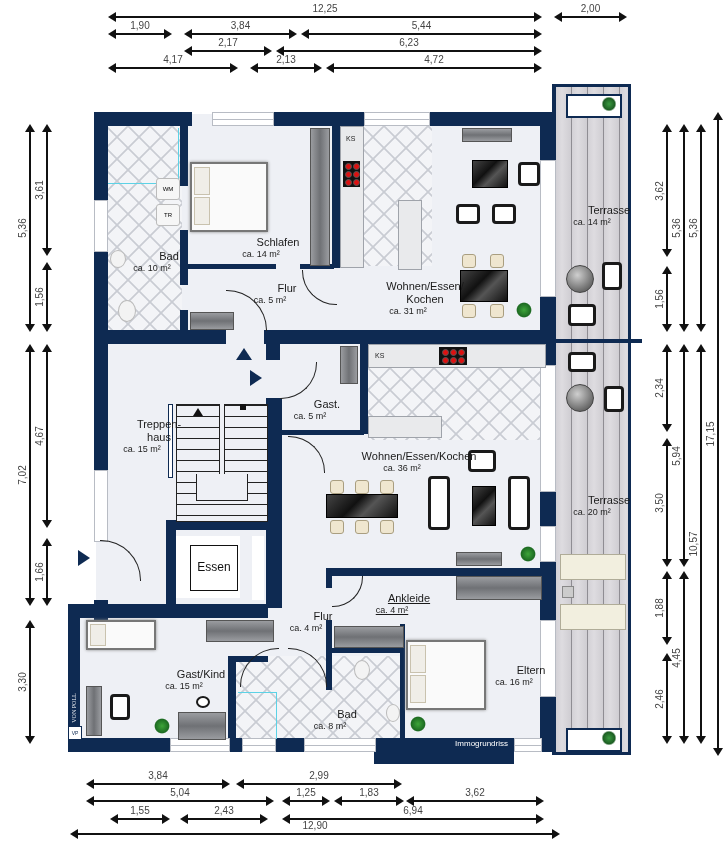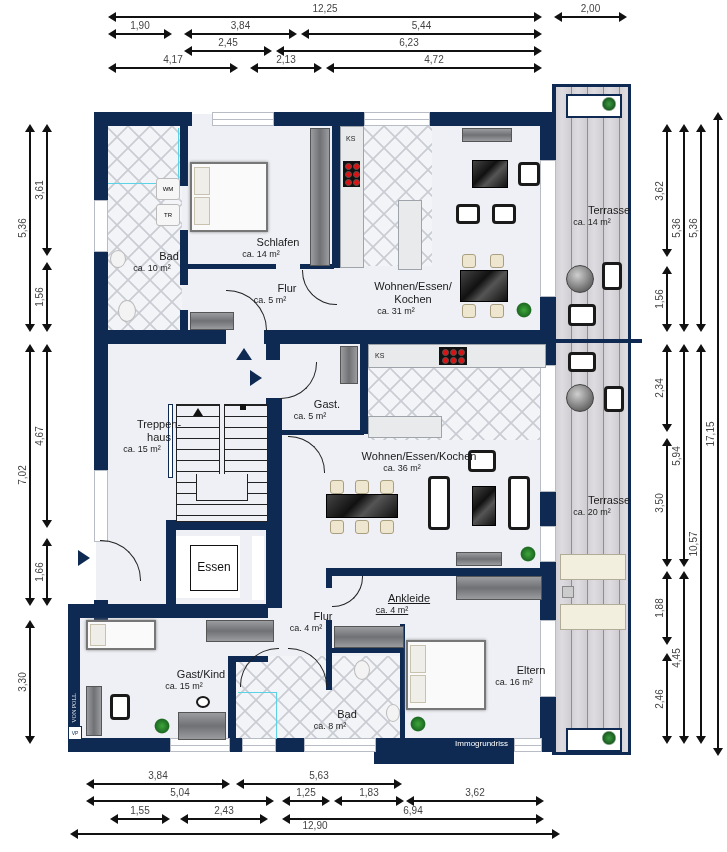--- a/index.html
+++ b/index.html
@@ -59,39 +59,39 @@
     <div class="dimh" style="left:110px;top:33px;width:60px;">
       <span>1,90</span>
     </div>
     <div class="dimh" style="left:186px;top:33px;width:109px;">
       <span>3,84</span>
     </div>
     <div class="dimh" style="left:303px;top:33px;width:237px;">
       <span>5,44</span>
     </div>
     <div class="dimh" style="left:186px;top:50px;width:84px;">
-      <span>2,45</span>
+      <span>2,17</span>
     </div>
     <div class="dimh" style="left:278px;top:50px;width:262px;">
       <span>6,23</span>
     </div>
     <div class="dimh" style="left:110px;top:67px;width:126px;">
       <span>4,17</span>
     </div>
     <div class="dimh" style="left:252px;top:67px;width:68px;">
       <span>2,13</span>
     </div>
     <div class="dimh" style="left:328px;top:67px;width:212px;">
       <span>4,72</span>
     </div>
     <div class="dimh" style="left:88px;top:783px;width:140px;">
       <span>3,84</span>
     </div>
     <div class="dimh" style="left:238px;top:783px;width:162px;">
-      <span>5,63</span>
+      <span>2,99</span>
     </div>
     <div class="dimh" style="left:88px;top:800px;width:184px;">
       <span>5,04</span>
     </div>
     <div class="dimh" style="left:284px;top:800px;width:44px;">
       <span>1,25</span>
     </div>
     <div class="dimh" style="left:336px;top:800px;width:66px;">
       <span>1,83</span>
     </div>
@@ -378,21 +378,21 @@
       <div class="a">ca. 10 m²</div>
   </div>
   <div class="label" style="left:252px;top:236px;margin-left:9px;">
     <div class="n">Schlafen</div>
       <div class="a">ca. 14 m²</div>
   </div>
   <div class="label" style="left:270px;top:282px;">
     <div class="n">Flur</div>
       <div class="a">ca. 5 m²</div>
   </div>
-  <div class="label" style="left:396px;top:280px;">
+  <div class="label" style="left:408px;top:280px;">
     <div class="n">Wohnen/Essen/</div>
       <div class="n">Kochen</div>
       <div class="a">ca. 31 m²</div>
   </div>
   <div class="label" style="left:592px;top:204px;">
     <div class="n">Terrasse</div>
       <div class="a">ca. 14 m²</div>
   </div>
   <div class="label" style="left:142px;top:418px;">
     <div class="n">Treppen-</div>

